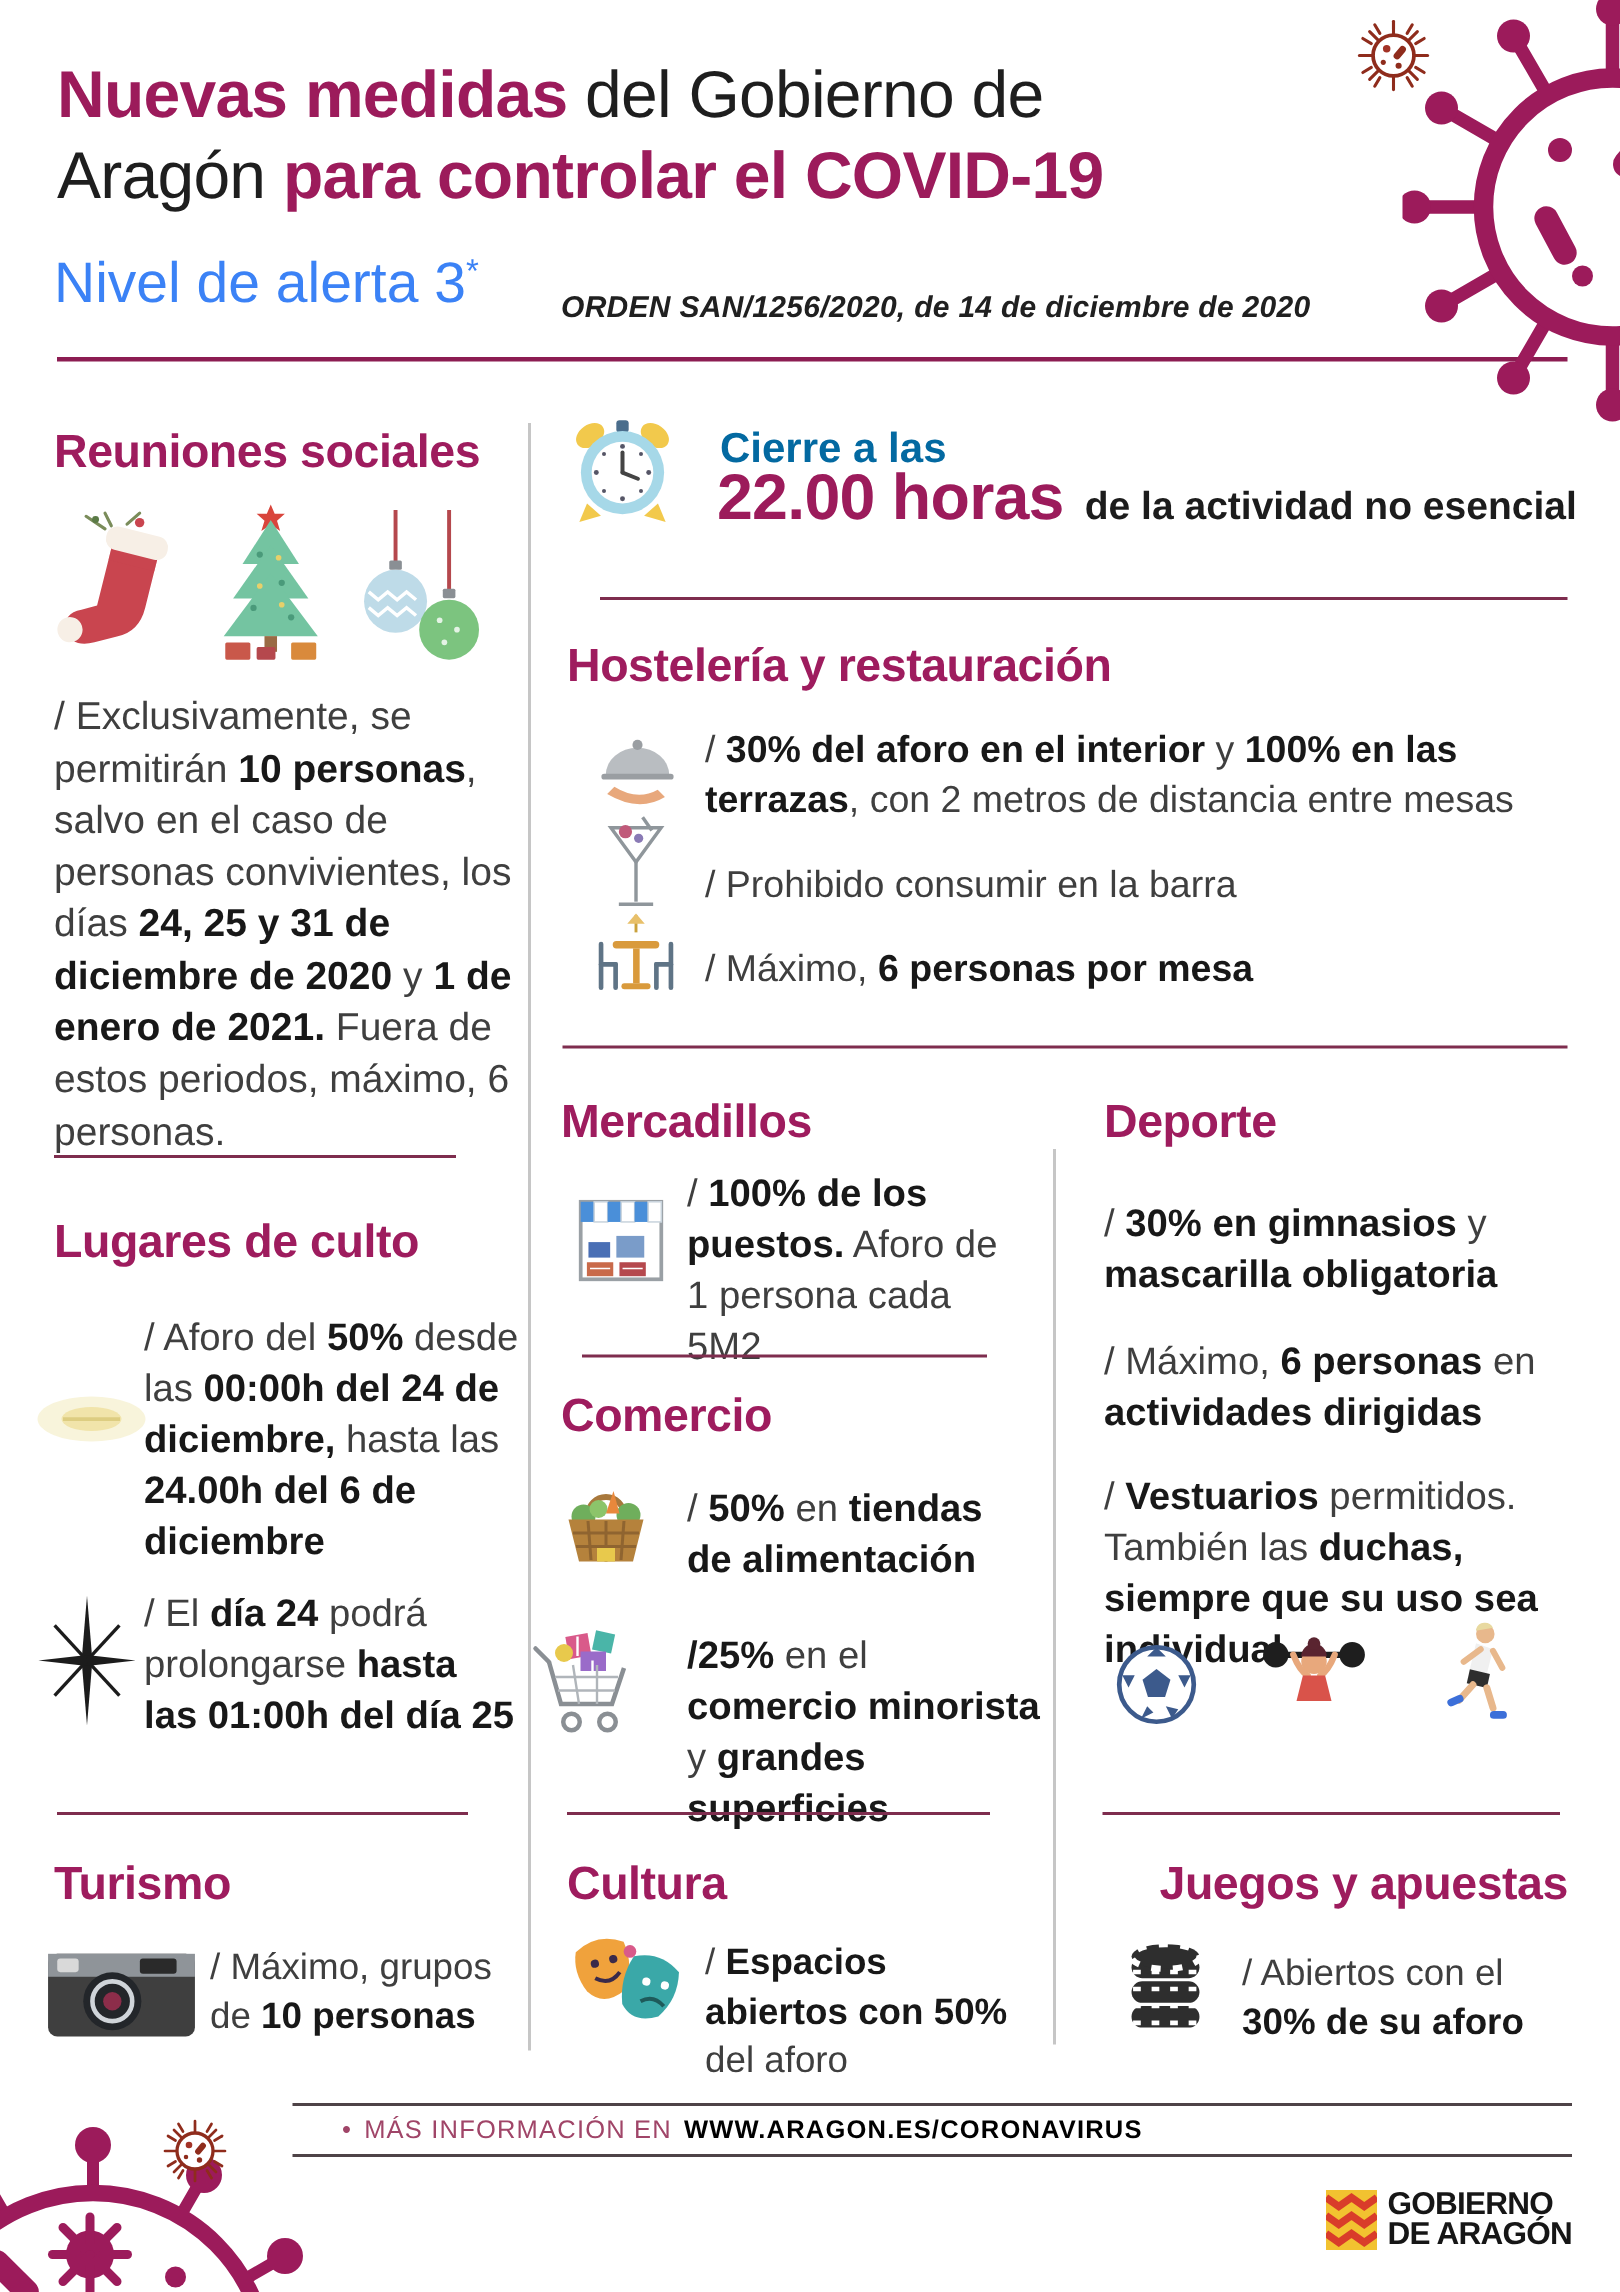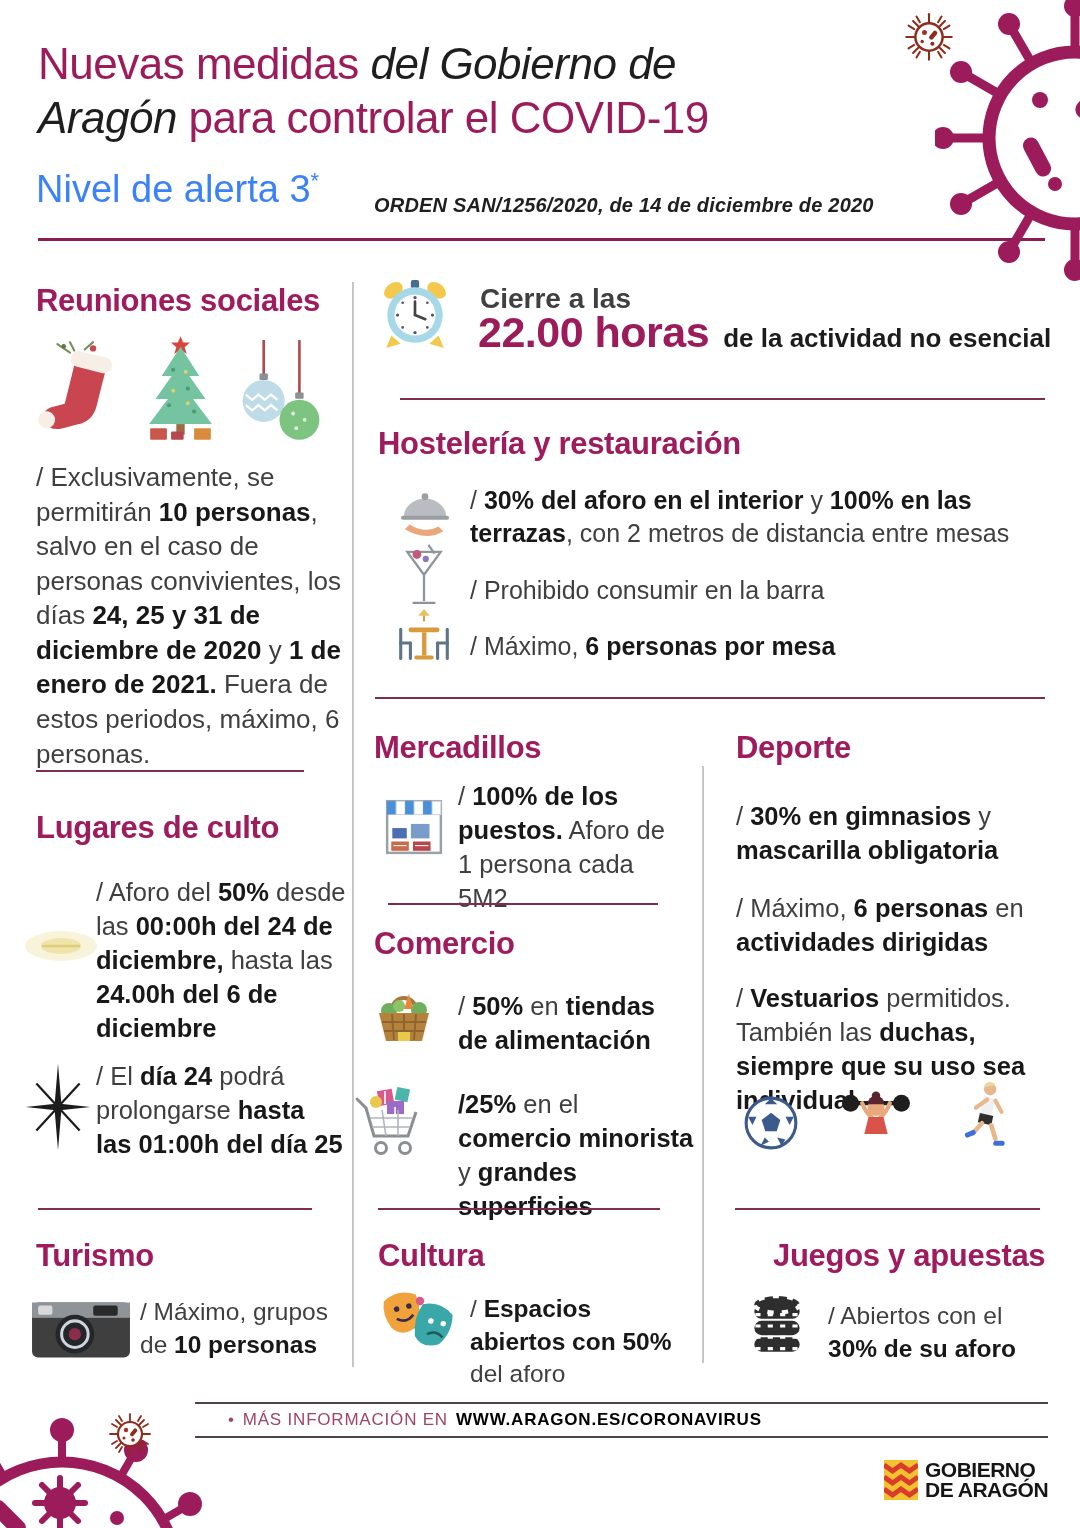--- a/index.html
+++ b/index.html
@@ -1,30 +1,30 @@
 <!DOCTYPE html>
 <html><head>
 <meta charset="utf-8">
 <style>
   html,body{margin:0;padding:0;background:#e9e9e9;}
   #page{position:relative;width:1080px;height:1528px;background:#ffffff;overflow:hidden;
         font-family:"Liberation Sans",sans-serif;color:#3f3f3f;margin:0 auto;}
   .abs{position:absolute;}
   .b{font-weight:700;color:#181818;}
-  .m{color:#9c1b5b;font-weight:400;}
-  .k{color:#1e1e1e;font-weight:400;font-style:italic;}
+  .m{color:#9c1b5b;font-weight:700;}
+  .k{color:#1e1e1e;font-weight:400;}
   .title{font-size:44px;font-weight:700;letter-spacing:-0.5px;line-height:1.0;white-space:nowrap;}
   .sec-title{font-size:31px;font-weight:700;color:#9e1c5e;letter-spacing:-0.3px;white-space:nowrap;}
   .body-txt{font-size:25.5px;line-height:1.33;color:#3f3f3f;}
   .hline{background:#7e2d4e;height:2px;}
   .vline{background:#c6c6c6;width:1.5px;}
   .alert{font-size:38px;font-weight:500;color:#3b82f6;}
   .alert sup{font-size:22px;}
   .orden{font-size:20px;font-style:italic;font-weight:600;color:#202020;letter-spacing:0.2px;}
-  .cierre-intro{font-size:28px;font-weight:700;color:#404040;}
+  .cierre-intro{font-size:28px;font-weight:700;color:#0369a1;}
   .cierre-line2{display:flex;align-items:baseline;gap:14px;white-space:nowrap;}
   .cierre-time{font-size:43px;font-weight:700;color:#9c1b5b;letter-spacing:-0.5px;}
   .cierre-scope{font-size:26px;font-weight:700;color:#1c1c1c;}
   .foot-info{display:flex;align-items:baseline;gap:8px;font-size:17px;letter-spacing:0.8px;color:#a04568;white-space:nowrap;}
   .foot-info .url{font-weight:700;color:#000000;cursor:pointer;}
   .logo{display:flex;align-items:flex-start;gap:7px;}
   .logo-text{font-size:21px;font-weight:700;line-height:0.95;color:#161616;letter-spacing:-0.5px;}
   .xmas-row{display:flex;gap:10px;align-items:flex-end;}
   .sport-row{display:flex;gap:38px;align-items:flex-end;}
 </style>

